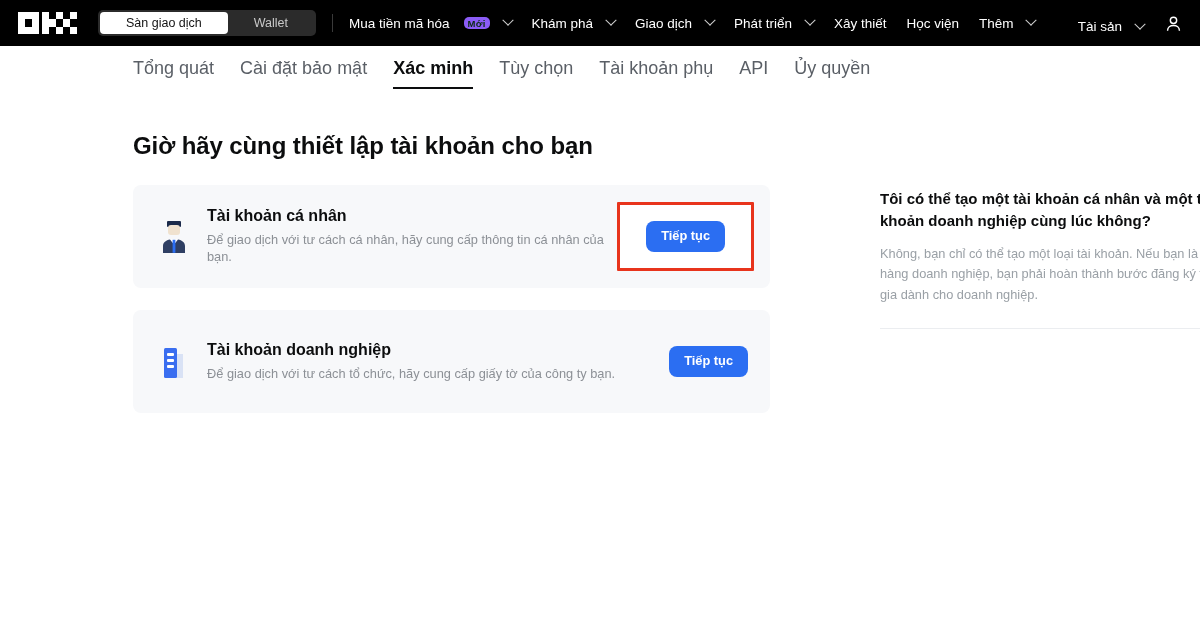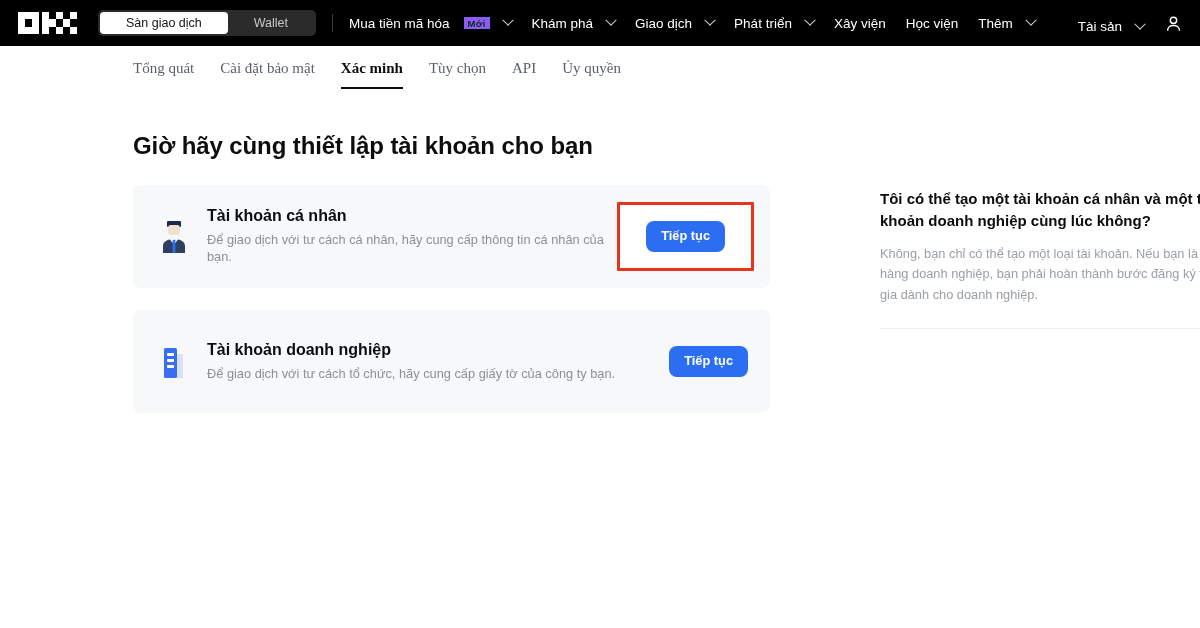--- a/index.html
+++ b/index.html
@@ -70,21 +70,21 @@
     color: #ffffff;
     font-size: 13.5px;
     white-space: nowrap;
     cursor: pointer;
   }
   .badge-new {
     background: #8b5cf6;
     color: #0a2a12;
     font-size: 9.5px;
     font-weight: bold;
-    border-radius: 0;
+    border-radius: 5px;
     padding: 2px 4px 1px 4px;
     line-height: 1;
     letter-spacing: 0.2px;
   }
   .chev {
     display: inline-block;
     width: 8px;
     height: 8px;
     border-right: 1.4px solid #cfcfcf;
     border-bottom: 1.4px solid #cfcfcf;
@@ -108,28 +108,27 @@
     height: 46px;
     background: #ffffff;
     display: flex;
     align-items: center;
     padding-left: 133px;
     gap: 26px;
     border-bottom: 1px solid #ffffff;
   }
   .tab {
     position: relative;
-    font-size: 15px;
+    font-size: 18px;
     color: #5a5f66;
     height: 46px;
     display: flex;
     align-items: center;
     cursor: pointer;
     white-space: nowrap;
-    font-family: Liberation Serif, serif;
   }
   .tab.active {
     color: #0c0d0e;
     font-weight: bold;
   }
   .tab.active::after {
     content: "";
     position: absolute;
     left: 0; right: 0;
     bottom: 3px;
@@ -294,21 +293,21 @@
       <span>Giao dịch</span>
       <span class="chev"></span>
     </div>
 
     <div class="nav-item">
       <span>Phát triển</span>
       <span class="chev"></span>
     </div>
 
     <div class="nav-item">
-      <span>Xây viện</span>
+      <span>Xây thiết</span>
     </div>
 
     <div class="nav-item">
       <span>Học viện</span>
     </div>
 
     <div class="nav-item">
       <span>Thêm</span>
       <span class="chev"></span>
     </div>
@@ -328,20 +327,21 @@
     </div>
   </div>
 
 </div>
 
 <div class="subnav">
   <div class="tab">Tổng quát</div>
   <div class="tab">Cài đặt bảo mật</div>
   <div class="tab active">Xác minh</div>
   <div class="tab">Tùy chọn</div>
+  <div class="tab">Tài khoản phụ</div>
   <div class="tab">API</div>
   <div class="tab">Ủy quyền</div>
 </div>
 
 <div class="page">
 
   <div class="page-title">Giờ hãy cùng thiết lập tài khoản cho bạn</div>
 
   <div class="cards">
 

